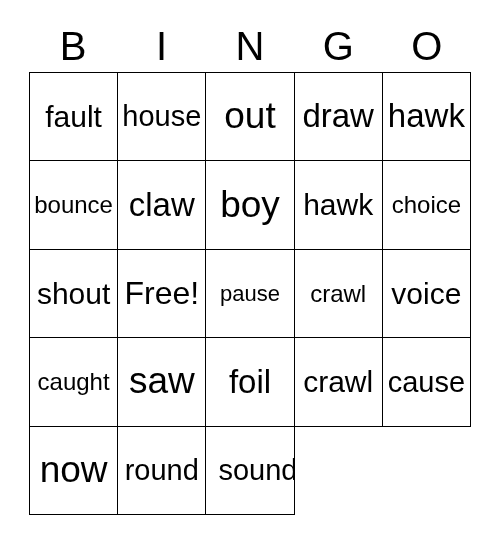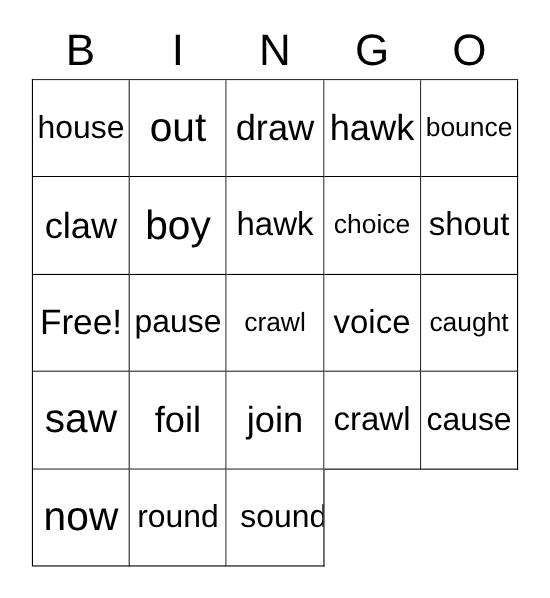--- a/index.html
+++ b/index.html
@@ -85,20 +85,23 @@
   <div class="header-row">
     <div class="header-cell">B</div>
     <div class="header-cell">I</div>
     <div class="header-cell">N</div>
     <div class="header-cell">G</div>
     <div class="header-cell">O</div>
   </div>
 
   <div class="grid" id="bingo-grid">
       <div class="cell len-5">
+        <span class="cell-text">fault</span>
+      </div>
+      <div class="cell len-5">
         <span class="cell-text" style="font-size: 29px;">house</span>
       </div>
       <div class="cell len-3">
         <span class="cell-text">out</span>
       </div>
       <div class="cell len-4">
         <span class="cell-text">draw</span>
       </div>
       <div class="cell len-4">
         <span class="cell-text">hawk</span>
@@ -118,39 +121,36 @@
       <div class="cell len-6">
         <span class="cell-text">choice</span>
       </div>
       <div class="cell len-5">
         <span class="cell-text">shout</span>
       </div>
       <div class="cell free">
         <span class="cell-text">Free!</span>
       </div>
       <div class="cell len-5">
-        <span class="cell-text" style="font-size: 29px;">pause</span>
+        <span class="cell-text" style="font-size: 22px;">pause</span>
       </div>
       <div class="cell len-6">
         <span class="cell-text">crawl</span>
       </div>
       <div class="cell len-5">
         <span class="cell-text">voice</span>
       </div>
       <div class="cell len-6">
         <span class="cell-text">caught</span>
       </div>
       <div class="cell len-3">
         <span class="cell-text">saw</span>
       </div>
       <div class="cell len-4">
         <span class="cell-text">foil</span>
-      </div>
-      <div class="cell len-4">
-        <span class="cell-text">join</span>
       </div>
       <div class="cell len-5">
         <span class="cell-text">crawl</span>
       </div>
       <div class="cell len-5">
         <span class="cell-text" style="font-size: 29px;">cause</span>
       </div>
       <div class="cell len-3">
         <span class="cell-text">now</span>
       </div>

